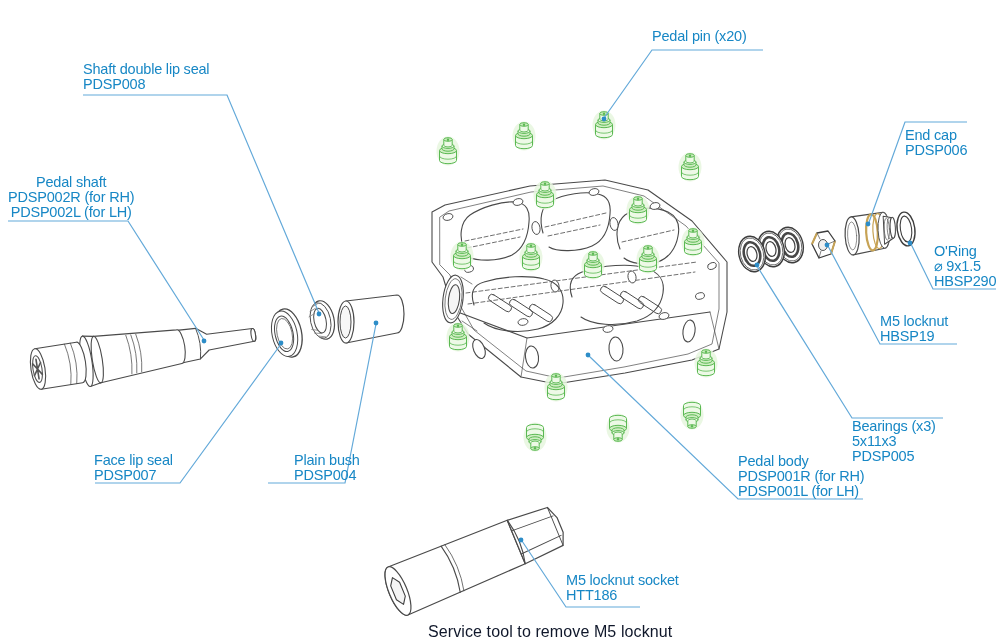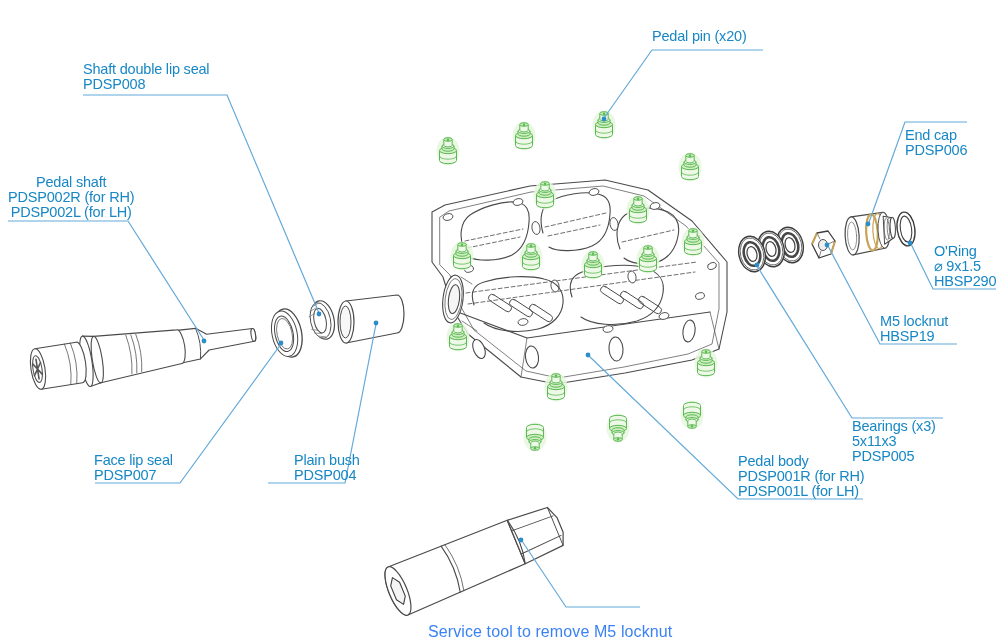--- a/index.html
+++ b/index.html
@@ -11,21 +11,21 @@
   .stage{position:absolute;inset:0}
   #diagram-svg{position:absolute;left:0;top:0}
   #labels{position:absolute;inset:0;pointer-events:none}
   .label{
     position:absolute;color:var(--label,#1787c5);
     font-weight:normal;font-size:14.5px;line-height:15px;
     letter-spacing:-0.2px;white-space:nowrap;
   }
   .caption{
     position:absolute;left:428px;top:623px;
-    color:#3b82f6;font-size:16px;letter-spacing:0.1px;
+    color:#0f172a;font-size:16px;letter-spacing:0.1px;
   }
   
   .wire{fill:none;stroke:var(--line,#4a4a4a);stroke-width:1.1;stroke-linecap:round;stroke-linejoin:round}
   .wiref{fill:#ffffff;stroke:var(--line,#4a4a4a);stroke-width:1.1;stroke-linejoin:round}
   .thin{stroke-width:0.7}
   .med{stroke-width:0.9}
   .dash{stroke-dasharray:4 2.5;stroke-width:0.8}
   .gold{fill:none;stroke:var(--gold,#c7a355)}
   .leader{fill:none;stroke:var(--leader,#63a9d9);stroke-width:1.2}
   .leader-dot{fill:var(--dot,#2d8dc8)}
@@ -286,17 +286,21 @@
       </div>
       <div class="label" style="left: 280px; top: 453px; margin-left: 14px;">
         <div>Plain bush</div>
         <div>PDSP004</div>
       </div>
       <div class="label" style="left: 738px; top: 454px;">
         <div>Pedal body</div>
         <div>PDSP001R (for RH)</div>
         <div>PDSP001L (for LH)</div>
       </div>
+      <div class="label" style="left: 566px; top: 573px;">
+        <div>M5 locknut socket</div>
+        <div>HTT186</div>
+      </div>
     </div>
 
 <div class="caption">Service tool to remove M5 locknut</div>
 
 </div>
 
 </body></html>

